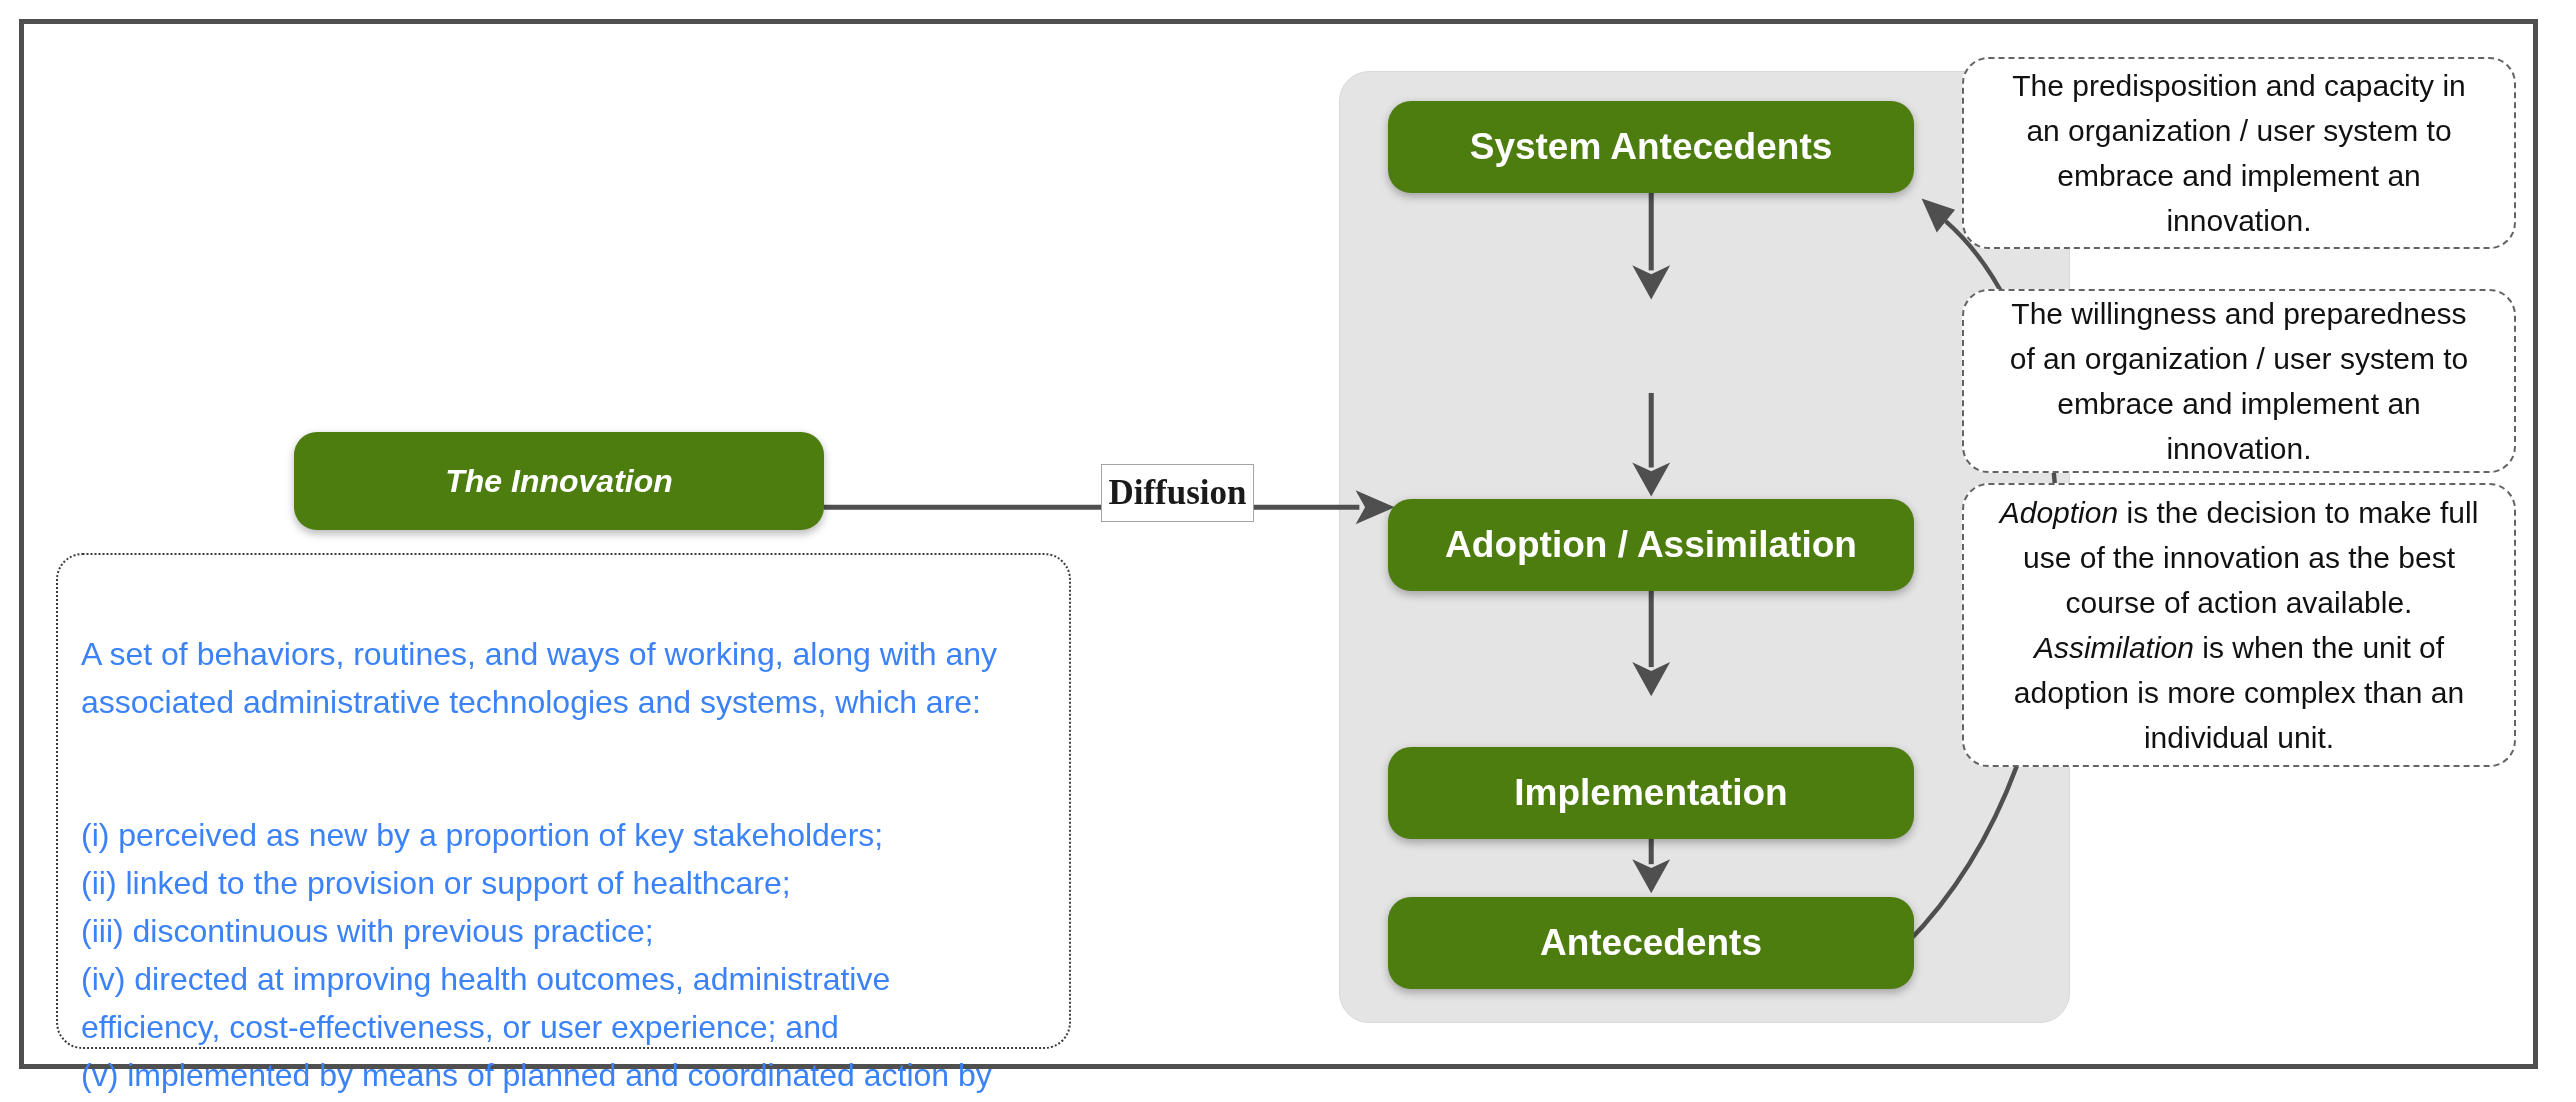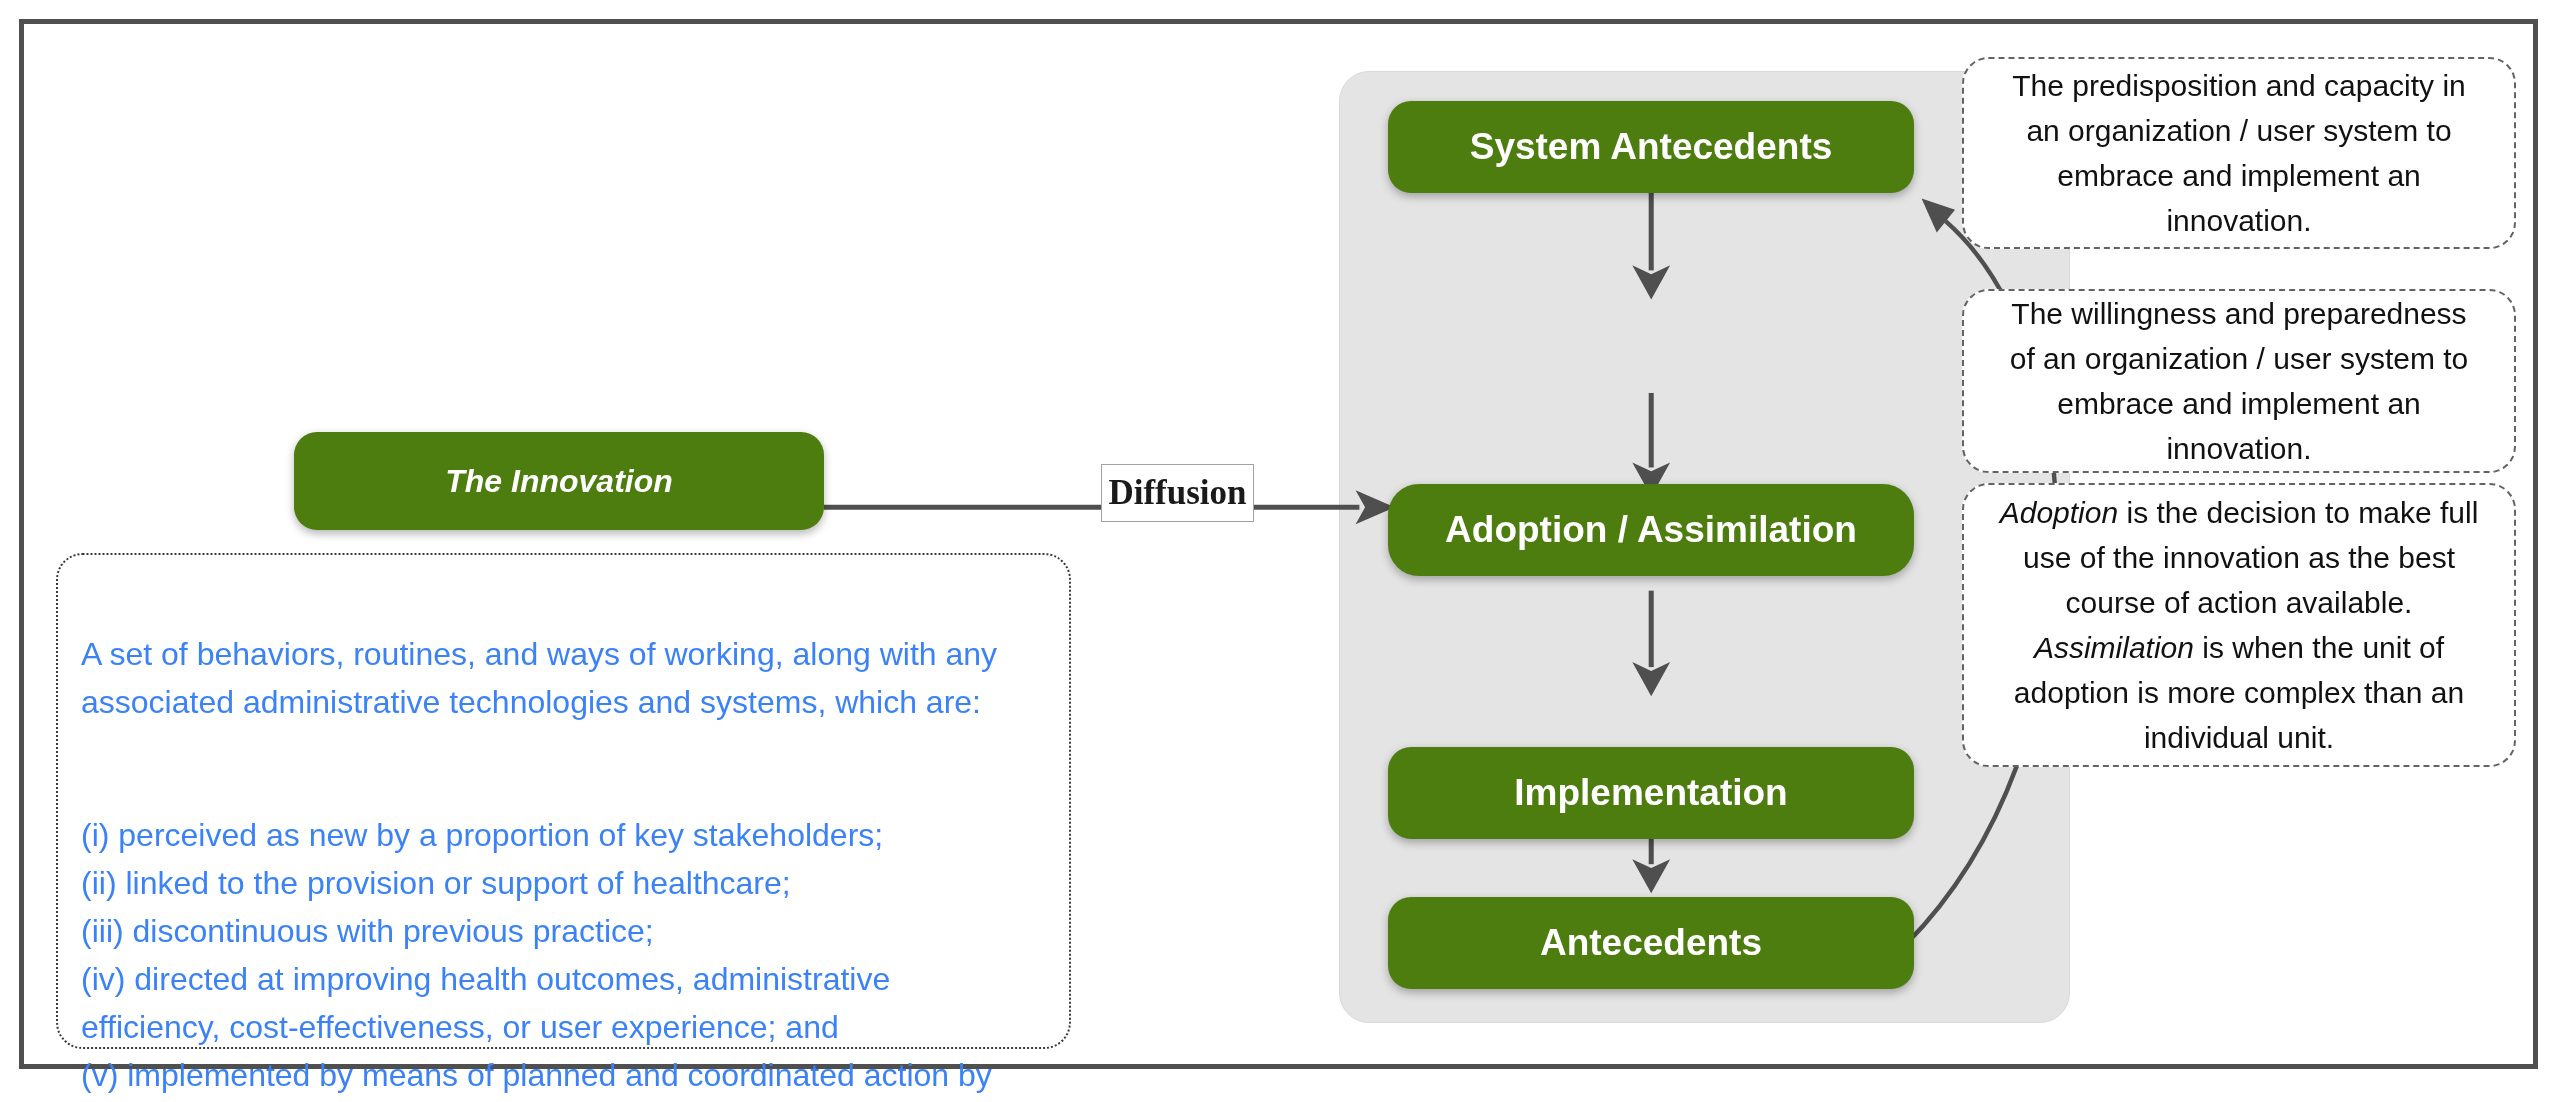--- a/index.html
+++ b/index.html
@@ -71,21 +71,21 @@
     width: 2576px; height: 1103px;
     z-index: 2;
   }
   .stage {
     left: 1388px;
     width: 526px; height: 92px;
     font-size: 37px;
   }
   #stage-antecedents    { top: 101px; }
   #stage-readiness      { top: 301px; }
-  #stage-adoption       { top: 484px; border-radius: 31px; }
+  #stage-adoption       { top: 499px; }
   #stage-implementation { top: 699px; margin-top: 48px; }
   #stage-consequences   { top: 897px; }
   #diffusion-label {
     position: absolute;
     left: 1101px; top: 464px;
     width: 153px; height: 58px;
     background: #ffffff;
     border: 1.9px solid #a3a3a3;
     box-sizing: border-box;
     display: flex;

